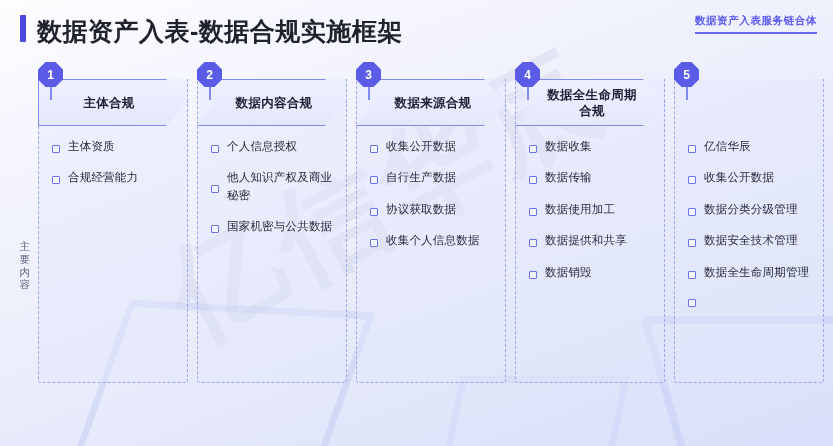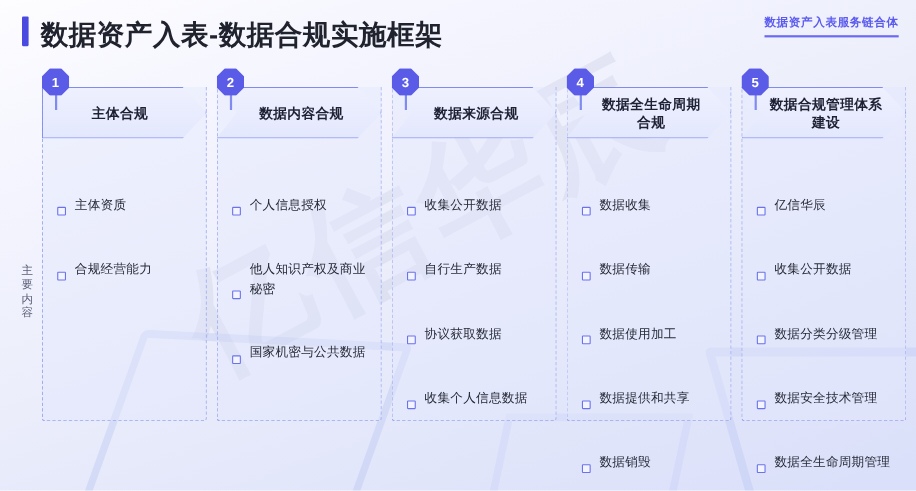--- a/index.html
+++ b/index.html
@@ -129,21 +129,21 @@
   .badge-stem {
     position:absolute; left:12px; top:24px; width:1.5px; height:14px;
     background:#7f8bf0; z-index:4;
   }
 
   
   .list {
     position:absolute; left:0; top:76px; width:100%;
     padding:0 10px 0 14px;
   }
-  .item { display:flex; align-items:flex-end; margin-bottom:14px;margin-top:41px; }
+  .item { display:flex; align-items:center; margin-bottom:14px; }
   .bullet {
     flex:0 0 auto;
     width:8px; height:8px; margin-top:4px; margin-right:8px;
     border:1.6px solid #6b72ee;
     background:#f2f4ff;
     border-radius:1px;
   }
   .item-text {
     font-size:11.5px; color:#272b38; line-height:1.52; letter-spacing:0.2px;
   }
@@ -274,24 +274,20 @@
         </div>
         <div class="item">
           <span class="bullet"></span>
           <span class="item-text">数据销毁</span>
         </div>
       </div>
     </div>
 
     <div class="col">
       <div class="col-body"></div>
-      <div class="chev">
-        <div class="chev-label">数据合规管理体系
-建设</div>
-      </div>
       <div class="badge-stem"></div>
       <div class="badge">5</div>
       <div class="list">
         <div class="item">
           <span class="bullet"></span>
           <span class="item-text">亿信华辰</span>
         </div>
         <div class="item">
           <span class="bullet"></span>
           <span class="item-text">收集公开数据</span>

